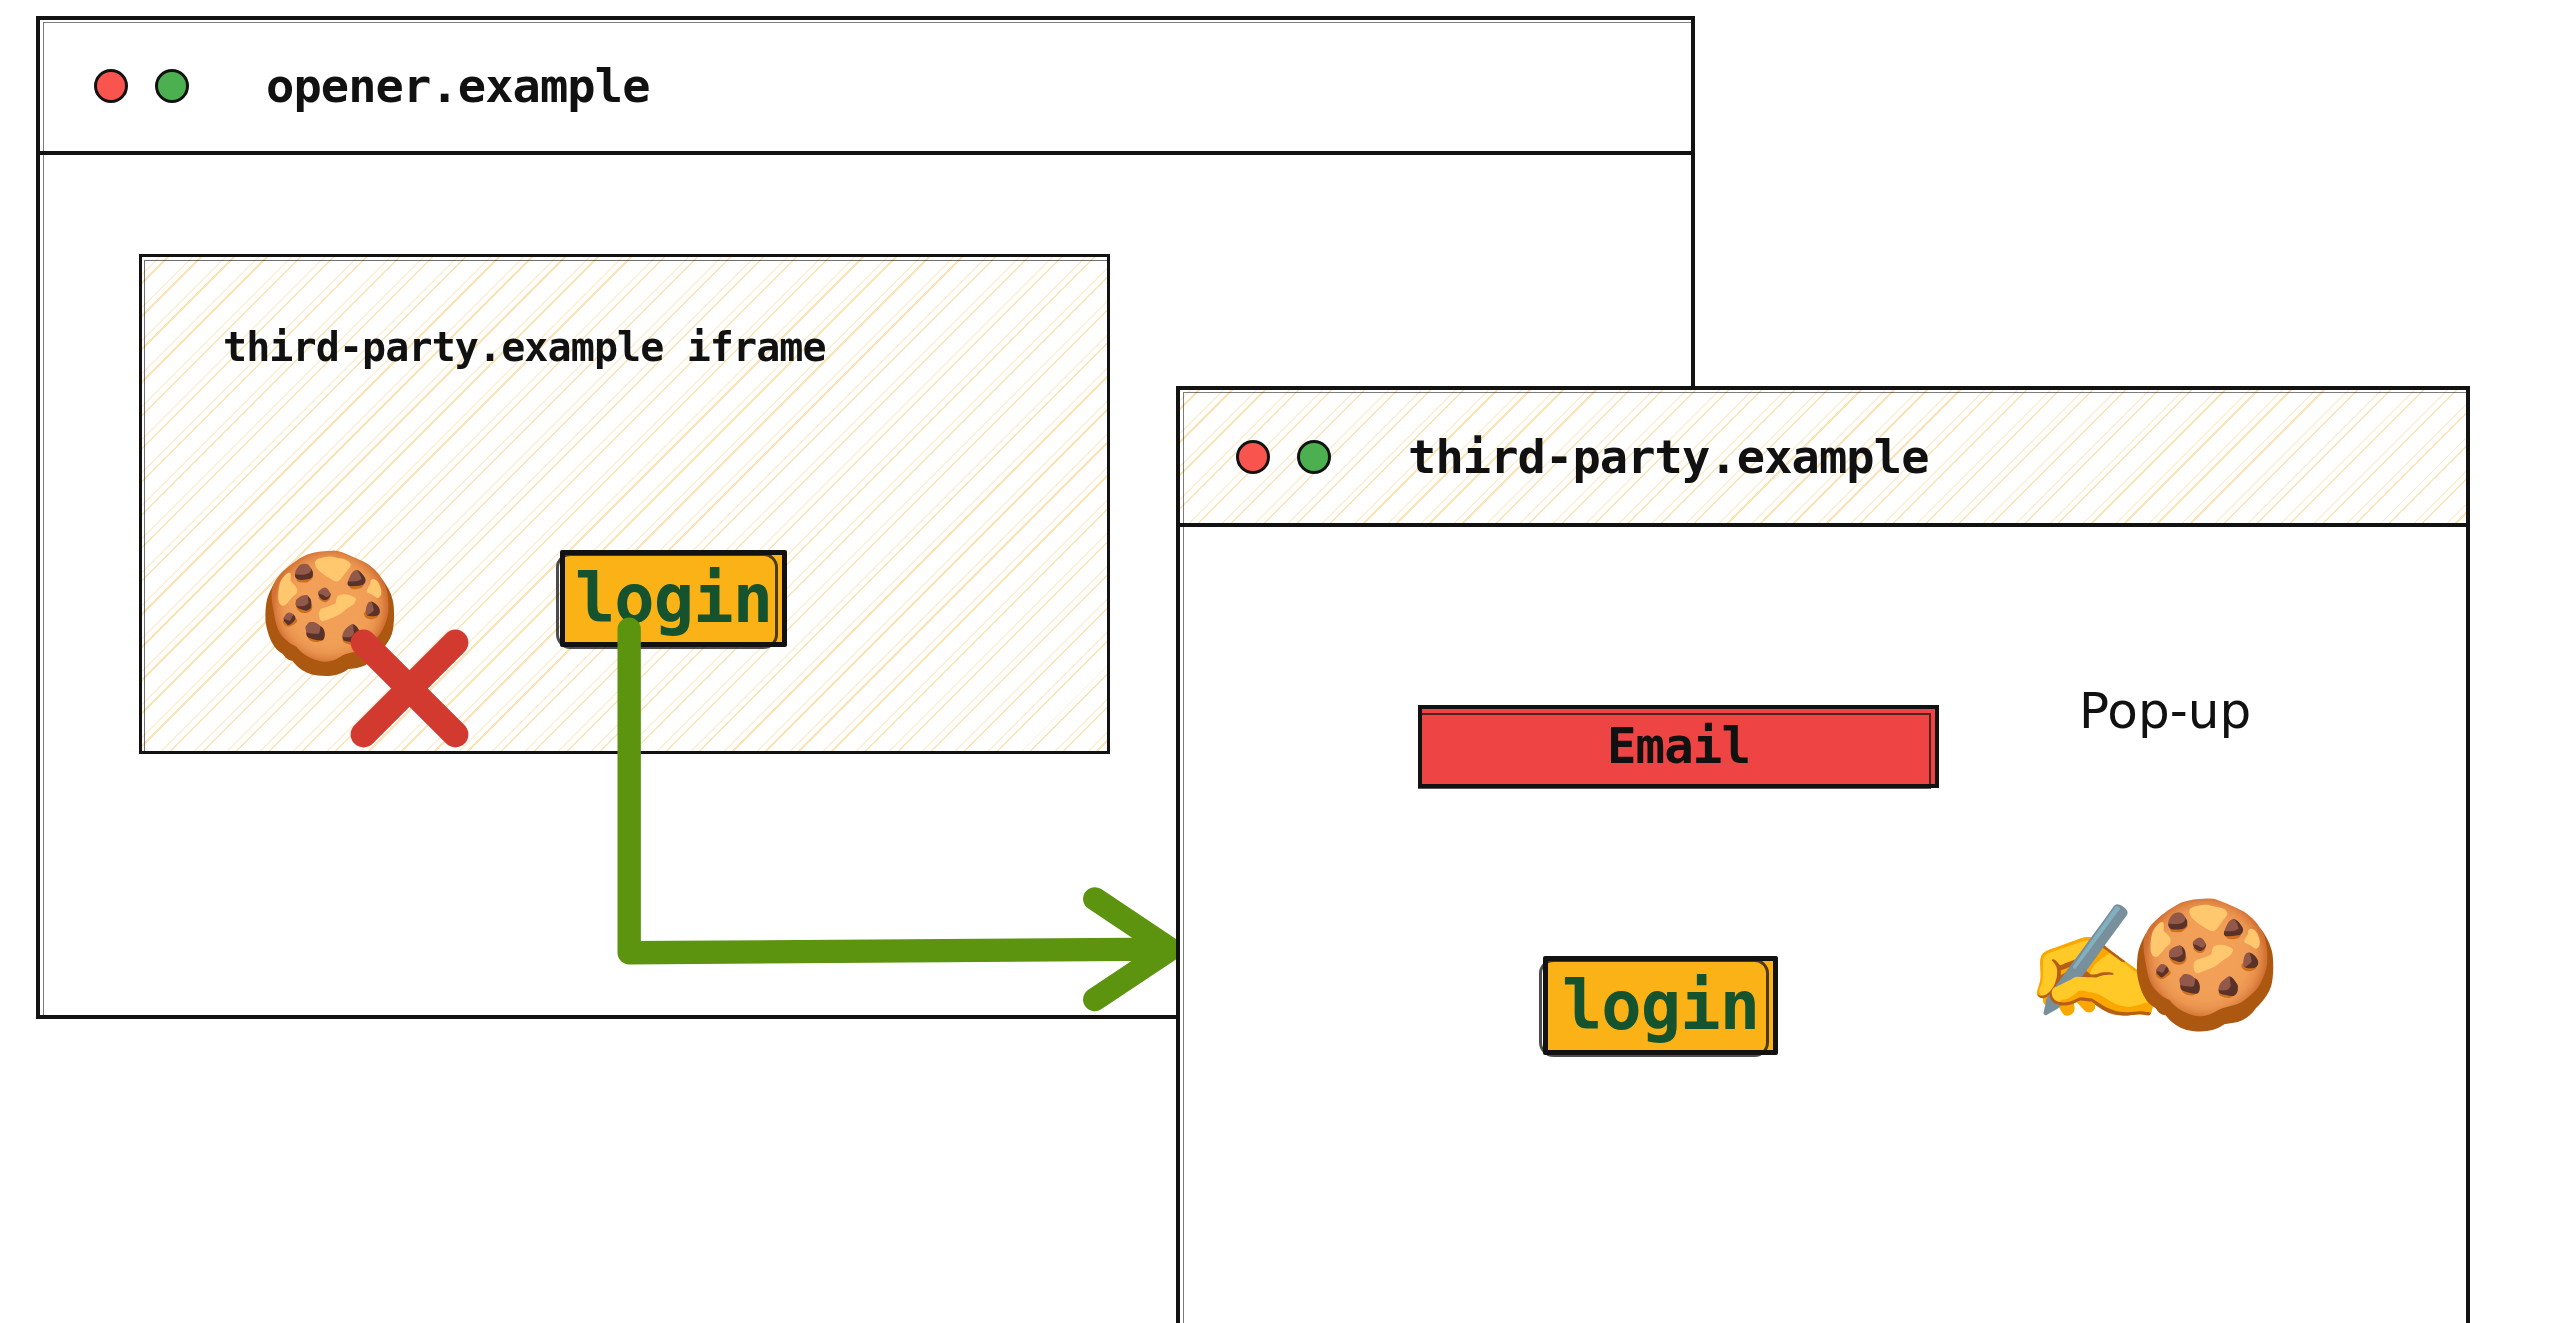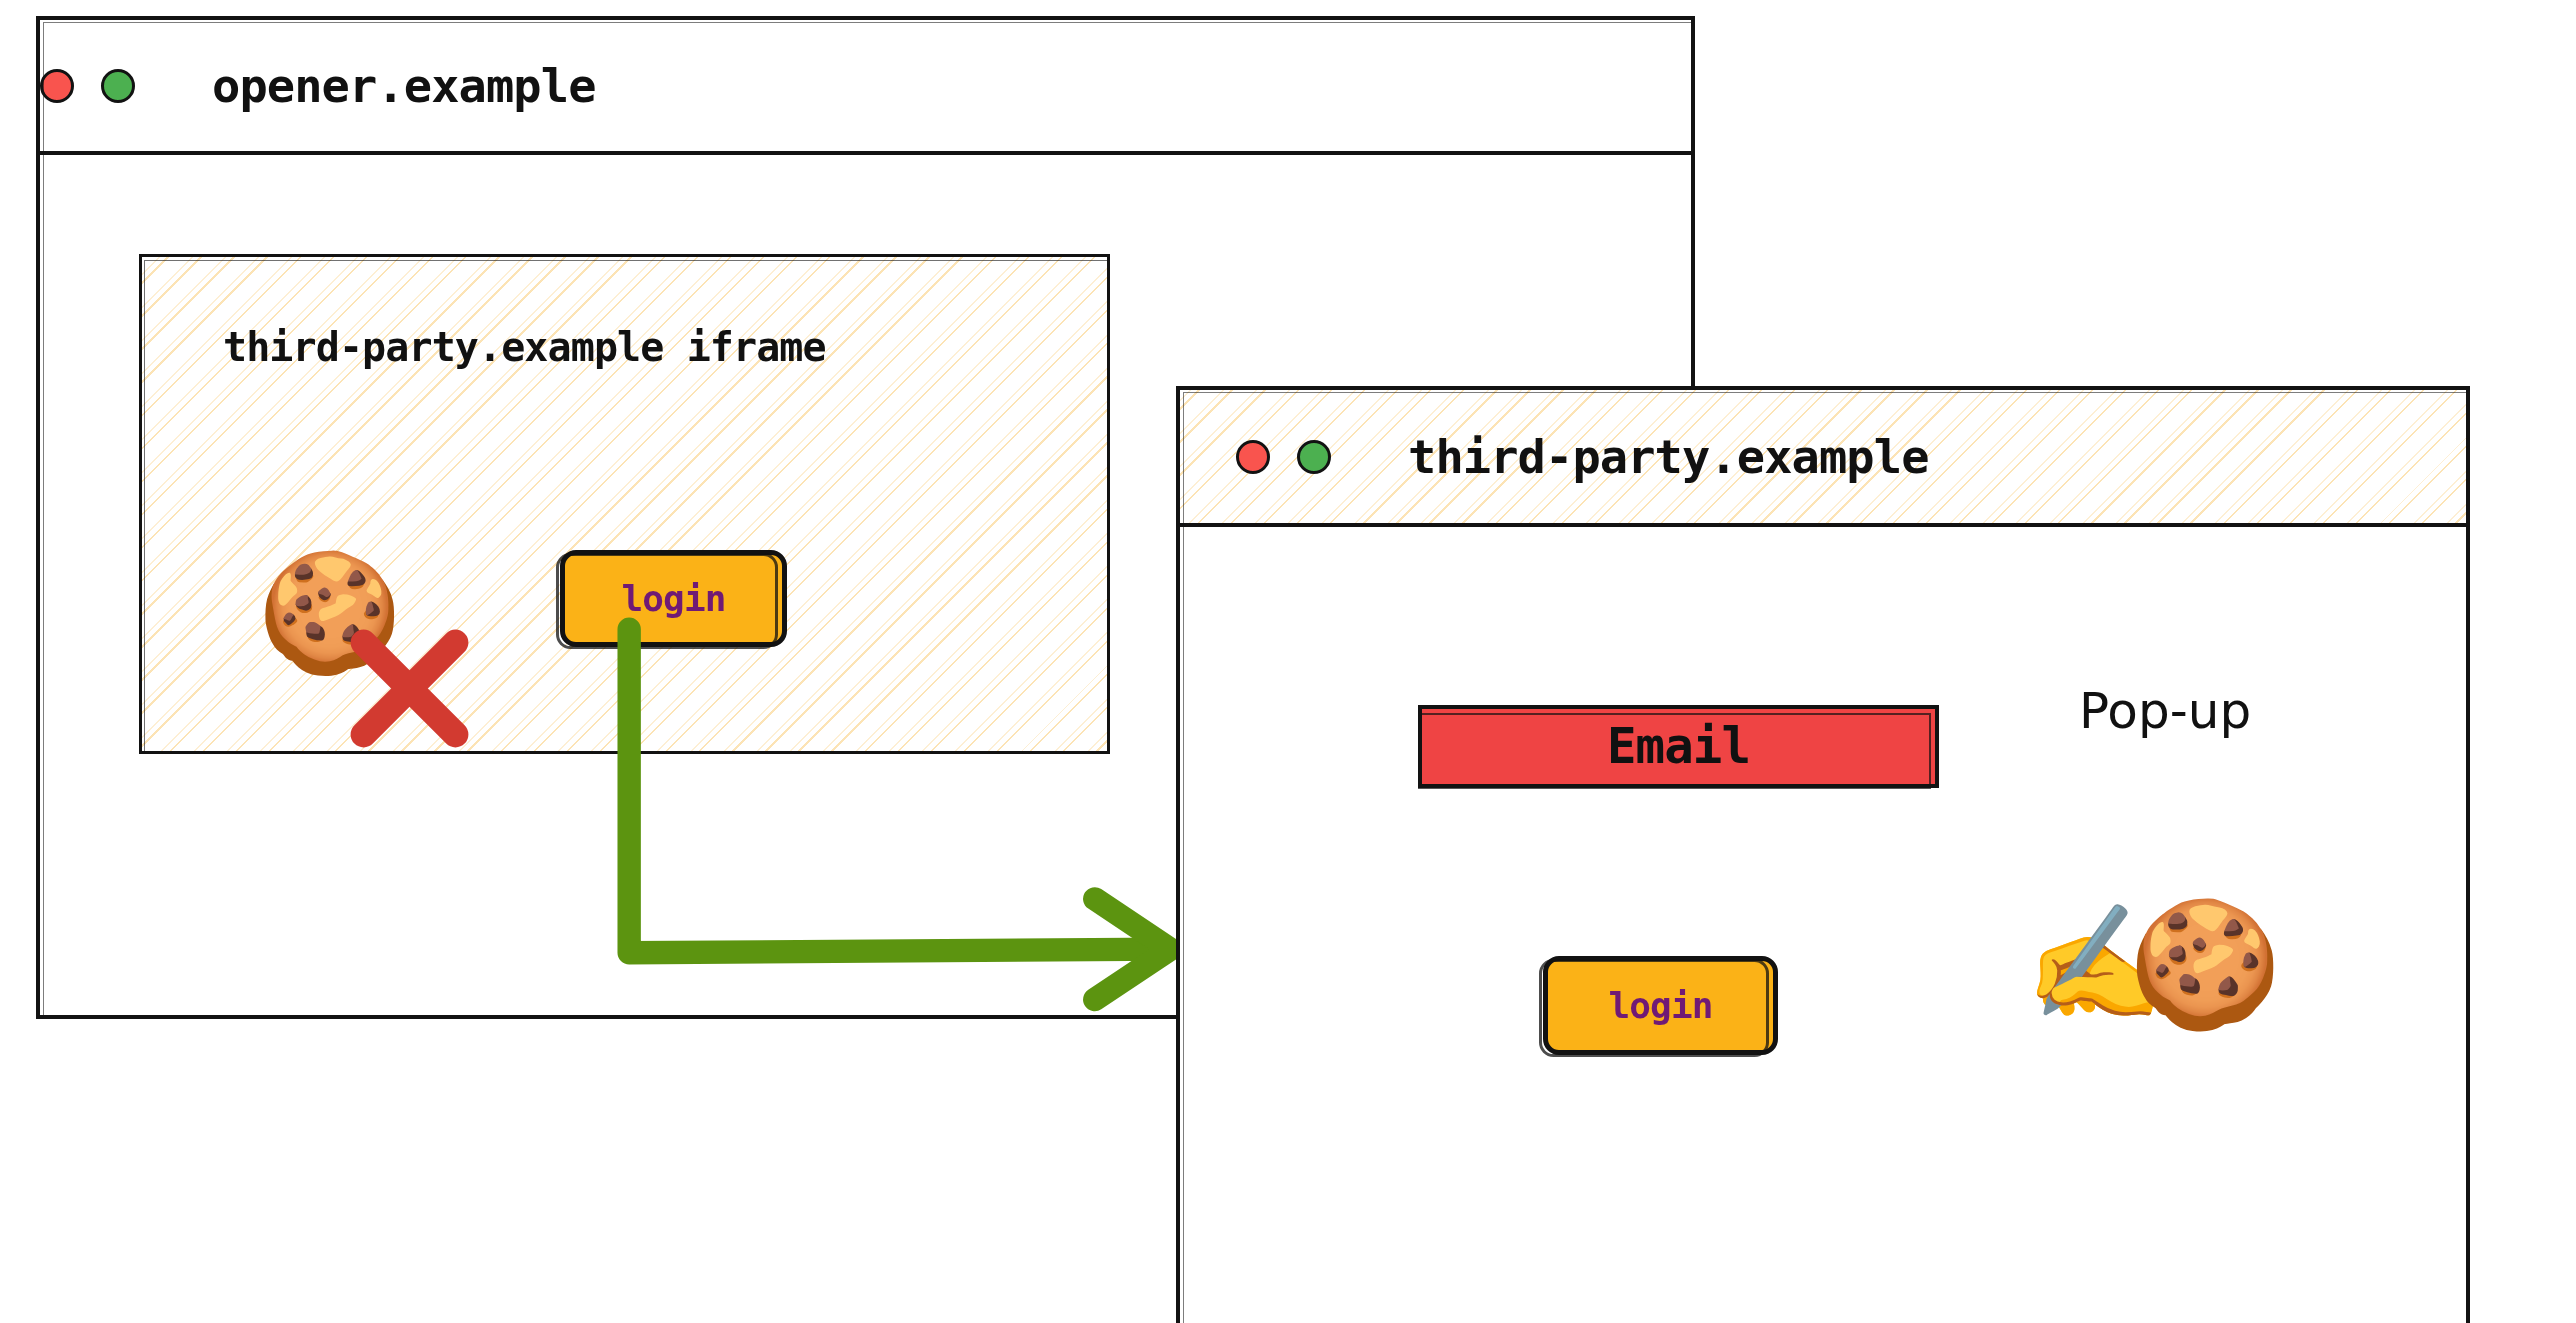--- a/index.html
+++ b/index.html
@@ -110,28 +110,28 @@
     line-height: 1;
     user-select: none;
   }
 
   
   .login-btn {
     position: absolute;
     box-sizing: border-box;
     background: #fbb217;
     border: 5.4px solid #121212;
-    border-radius: 16px;
+    border-radius: 2px;
     display: flex;
     align-items: center;
     justify-content: center;
     font-family: "DejaVu Sans Mono", monospace;
-    font-size: 36px;
-    font-weight: 700;
-    color: #701a75;
+    font-size: 67px;
+    font-weight: 700;
+    color: #14532d;
     letter-spacing: -0.9px;
   }
   .login-btn::before {
     
     content: "";
     position: absolute;
     left: -9px; top: -1.8px; right: 3.6px; bottom: -7.2px;
     border: 3.6px solid rgba(18,18,18,0.75);
     border-radius: 14.4px;
     pointer-events: none;
@@ -181,21 +181,21 @@
   
   .x-mark { position: absolute; }
 </style>
 </head>
 <body>
 
 <div id="stage">
 
   <div class="win sketch" id="opener-window" style="left:36px; top:16px; width:1659px; height:1003px;">
 
-    <div class="titlebar" style="height:135px; ">
+    <div class="titlebar" style="height:135px; padding-left:54px;">
       <span class="dot red"></span>
       <span class="dot green" style="margin-left:27px;"></span>
       <span class="win-title" style="margin-left:77px;">opener.example</span>
     </div>
 
     <div id="iframe-box" class="hatch" style="left:99px; top:234px; width:971px; height:500px;">
 
       <div class="iframe-label" style="left:81px; top:67px;">third-party.example iframe</div>
 
       <div class="emoji" style="left:115px; top:297px; font-size:117px;">🍪</div>

